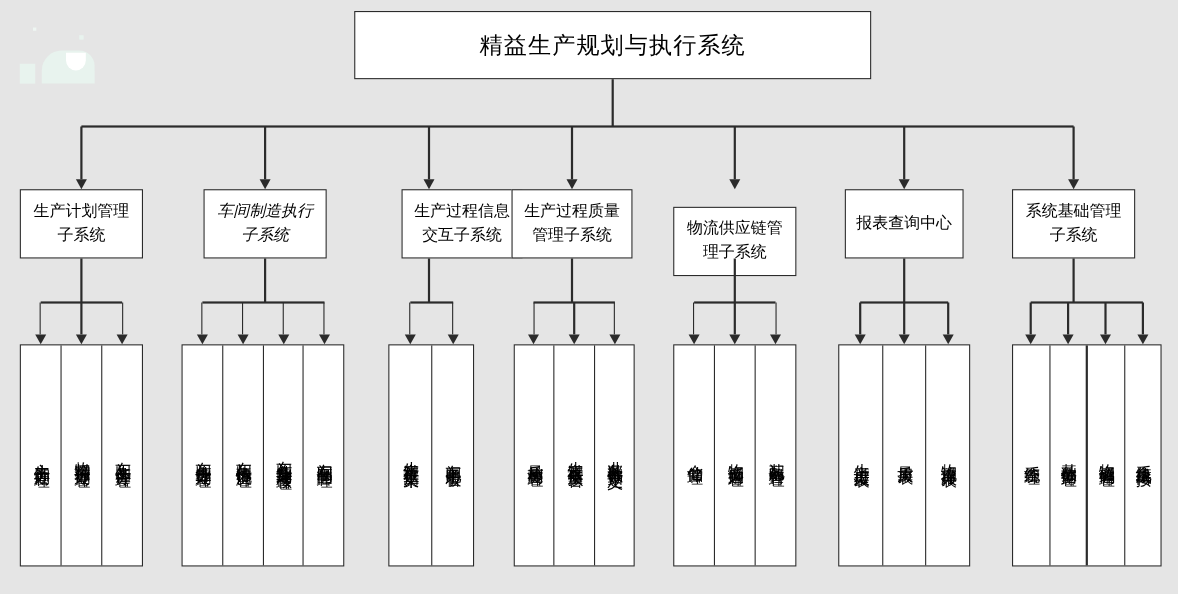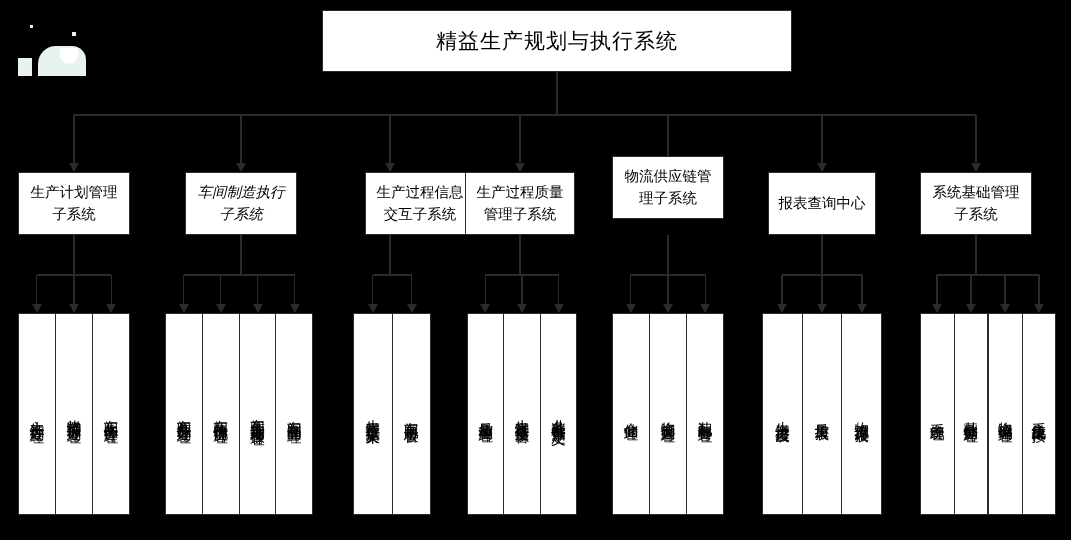--- a/index.html
+++ b/index.html
@@ -1,18 +1,18 @@
 <!DOCTYPE html>
 <html><head>
 <meta charset="utf-8">
 <style>
   html,body{margin:0;padding:0;background:#ffffff;}
   body{width:1071px;height:540px;overflow:hidden;
        font-family:"Liberation Sans","DejaVu Sans",sans-serif;color:#000;}
-  #canvas{position:relative;width:1071px;height:540px;background:#000000;}
+  #canvas{position:relative;width:1071px;height:540px;background:#e5e5e5;}
 
   
   .watermark{position:absolute;pointer-events:none;}
   .wm1{left:18px;top:58px;width:14px;height:18px;background:#e8f3ee;}
   .wm2{left:38px;top:46px;width:48px;height:30px;background:#e8f3ee;
        border-radius:18px 14px 0 0;}
   .wm3{left:60px;top:48px;width:18px;height:16px;background:#ffffff;border-radius:0 0 12px 12px;}
   .wm4{left:72px;top:32px;width:4px;height:4px;background:#e8f3ee;}
   .wm5{left:30px;top:25px;width:3px;height:3px;background:#eef6f2;}
 
@@ -148,21 +148,21 @@
       </div>
       <div class="hline" style="left: 485.333px; top: 274.2px; width: 73.3333px;"></div>
       <div class="vline" style="left: 484.533px; top: 275px; height: 29px;"></div>
       <div class="arrow" style="left: 480.333px; top: 304px;"></div>
       <div class="vline" style="left: 521.2px; top: 275px; height: 29px;"></div>
       <div class="arrow" style="left: 517px; top: 304px;"></div>
       <div class="vline" style="left: 557.867px; top: 275px; height: 29px;"></div>
       <div class="arrow" style="left: 553.667px; top: 304px;"></div>
       <div class="vline" style="left: 667.2px; top: 115px; height: 48px;"></div>
       <div class="arrow" style="left: 663px; top: 163px;"></div>
-      <div class="box lvl2" style="left: 612px; top: 156px; width: 112px; height: 63px;">
+      <div class="box lvl2" style="left: 612px; top: 188px; width: 112px; height: 63px;">
         <div>物流供应链管<br>理子系统</div>
       </div>
       <div class="vline" style="left: 667.2px; top: 235px; height: 40px;"></div>
       <div class="group" style="left: 612px; top: 313px; width: 112px; height: 202px;">
         <div class="leaf">
           <span>仓储管理</span>
         </div>
         <div class="leaf">
           <span>物资采购管理</span>
         </div>

